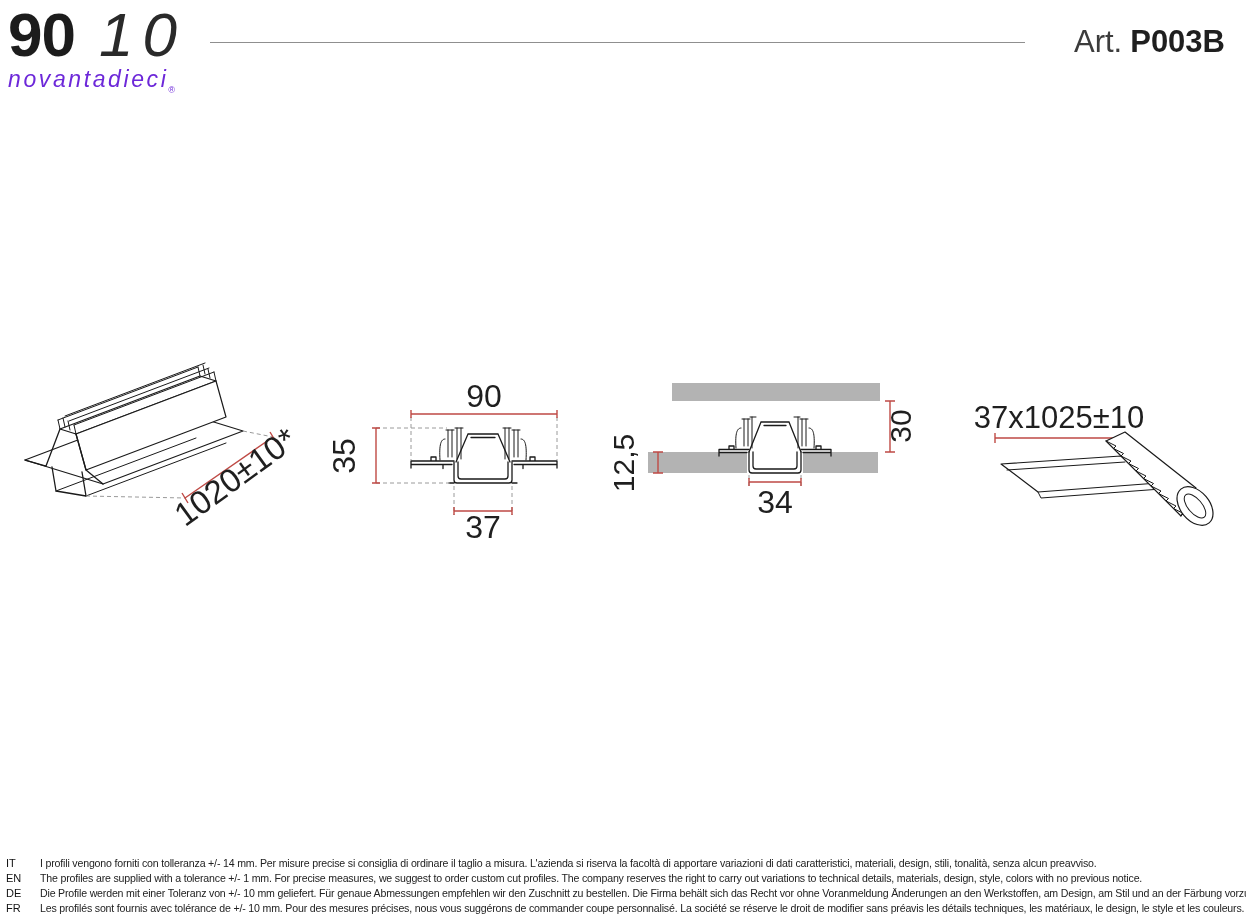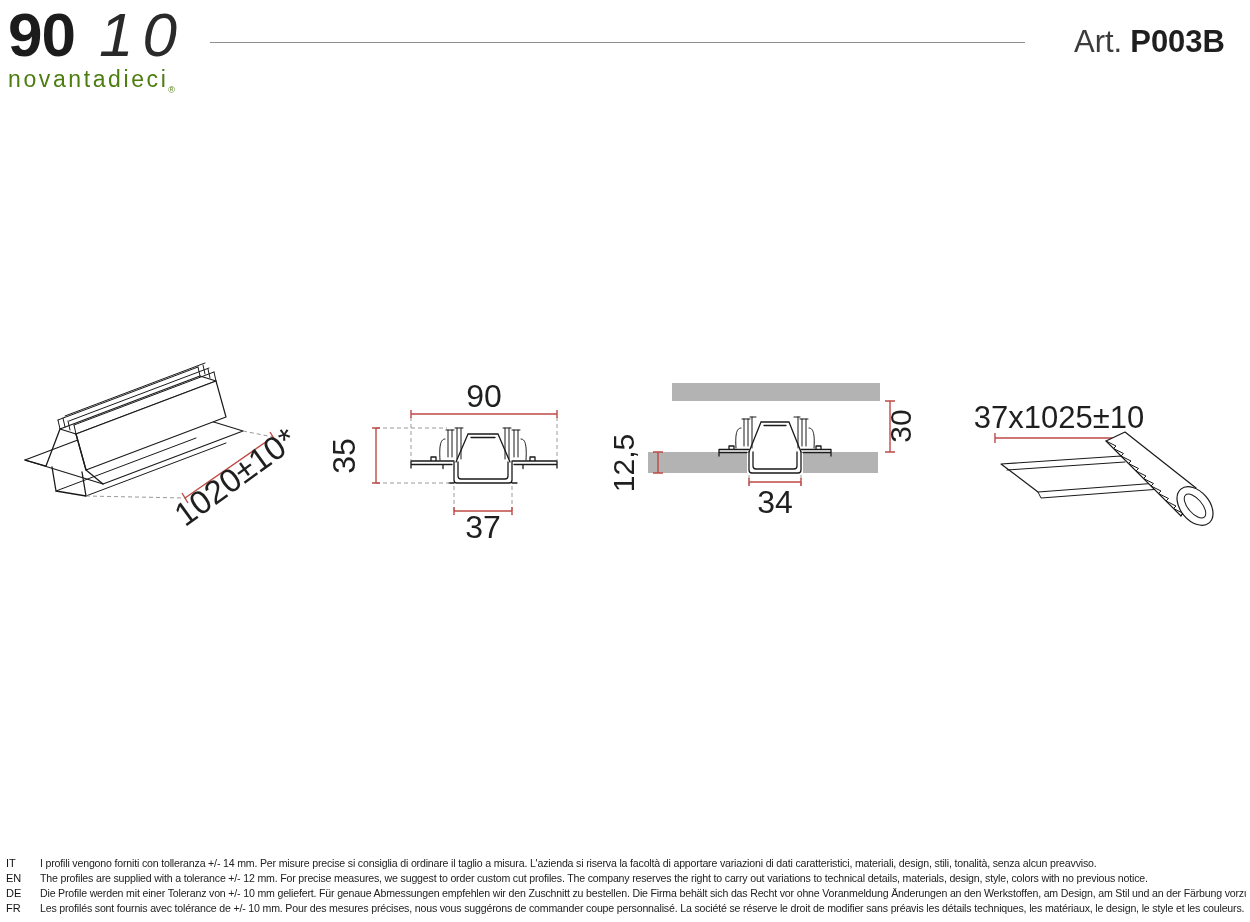--- a/index.html
+++ b/index.html
@@ -6,21 +6,21 @@
   body{
     width:1250px;height:922px;position:relative;background:#ffffff;
     font-family:"Liberation Sans", sans-serif;color:#1a1a1a;overflow:hidden;
   }
   
   .logo{position:absolute;left:8px;top:4px;line-height:1;}
   .logo-row{display:flex;align-items:flex-start;}
   .logo-90{font-size:62px;font-weight:700;letter-spacing:-1px;color:#1c1c1c;}
   .logo-10{font-size:62px;font-weight:300;letter-spacing:9px;color:#2a2a2a;margin-left:24px;font-style:italic;
            -webkit-text-stroke:0;}
-  .logo-sub{font-size:23px;font-weight:400;letter-spacing:2.6px;color:#4d7c0f;margin-top:2px;}
+  .logo-sub{font-size:23px;font-weight:400;letter-spacing:2.6px;color:#6d28d9;margin-top:2px;font-style:italic;}
   .logo-reg{font-size:9px;vertical-align:-6px;letter-spacing:0;}
   .header-rule{position:absolute;left:210px;top:42px;width:815px;height:0;
                border-top:1px solid #8f8f8f;}
   .article{position:absolute;top:24px;right:25px;font-size:31px;white-space:nowrap;}
   .article .prefix{font-weight:400;color:#3c3c3c;}
   .article .code{font-weight:700;color:#1f1f1f;margin-left:8px;}
 
   
   .drawing{position:absolute;}
   svg{display:block;overflow:visible;}
@@ -182,21 +182,21 @@
   </svg>
 </div>
 
 <div class="disclaimer">
   <div class="disc-row">
     <span class="disc-lang">IT</span>
     <span class="disc-text">I profili vengono forniti con tolleranza +/- 14 mm. Per misure precise si consiglia di ordinare il taglio a misura. L'azienda si riserva la facoltà di apportare variazioni di dati caratteristici, materiali, design, stili, tonalità, senza alcun preavviso.</span>
   </div>
   <div class="disc-row">
     <span class="disc-lang">EN</span>
-    <span class="disc-text">The profiles are supplied with a tolerance +/- 12 mm. For precise measures, we suggest to order custom cut profiles. The company reserves the right to carry out variations to technical details, materials, design, style, colors with no previous notice.</span>
+    <span class="disc-text">The profiles are supplied with a tolerance +/- 1 mm. For precise measures, we suggest to order custom cut profiles. The company reserves the right to carry out variations to technical details, materials, design, style, colors with no previous notice.</span>
   </div>
   <div class="disc-row">
     <span class="disc-lang">DE</span>
     <span class="disc-text">Die Profile werden mit einer Toleranz von +/- 10 mm geliefert. Für genaue Abmessungen empfehlen wir den Zuschnitt zu bestellen. Die Firma behält sich das Recht vor ohne Voranmeldung Änderungen an den Werkstoffen, am Design, am Stil und an der Färbung vorzunehmen.</span>
   </div>
   <div class="disc-row">
     <span class="disc-lang">FR</span>
     <span class="disc-text">Les profilés sont fournis avec tolérance de +/- 10 mm. Pour des mesures précises, nous vous suggérons de commander coupe personnalisé. La société se réserve le droit de modifier sans préavis les détails techniques, les matériaux, le design, le style et les couleurs.</span>
   </div>
 </div>

